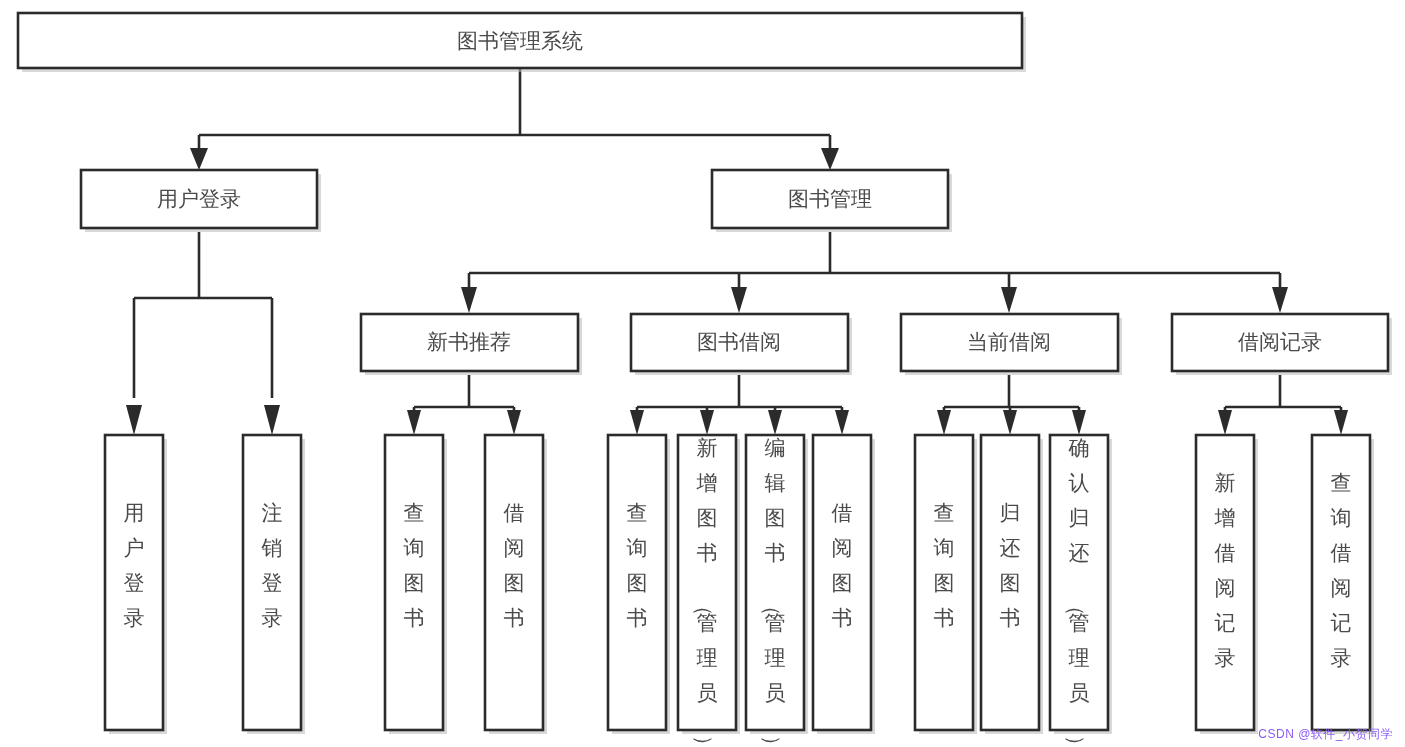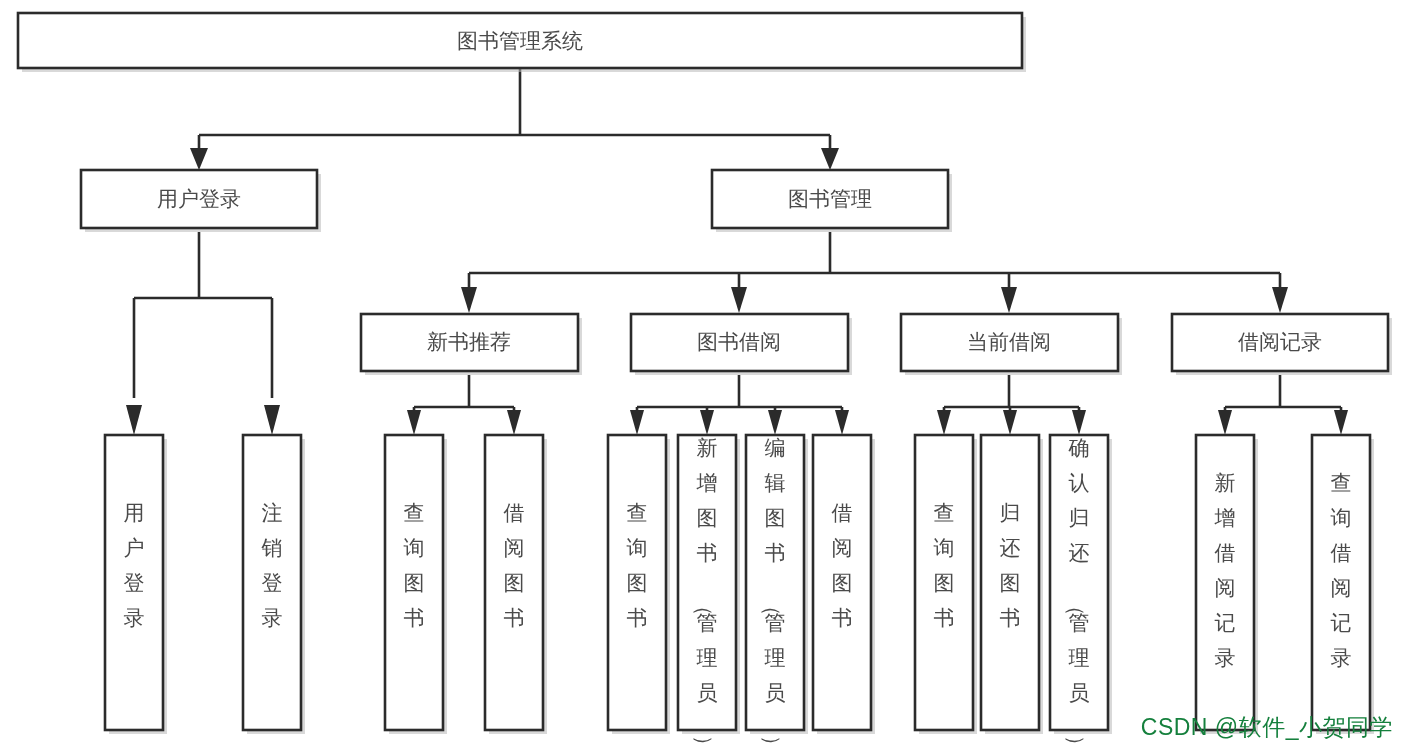--- a/index.html
+++ b/index.html
@@ -55,22 +55,22 @@
   .node-label-v {
     fill: #4a4a4a;
     font-family: "Liberation Sans", "DejaVu Sans", sans-serif;
     font-size: 21px;
     text-anchor: middle;
   }
   .watermark {
     position: absolute;
     right: 12px;
     bottom: 4px;
-    color: #15803d;
-    font-size: 23px;
+    color: #8b5cf6;
+    font-size: 12px;
     font-family: "Liberation Sans", "DejaVu Sans", sans-serif;
     letter-spacing: 0.5px;
     white-space: nowrap;
     pointer-events: none;
   }
 </style>
 </head>
 <body>
 
 <div id="diagram-root">

